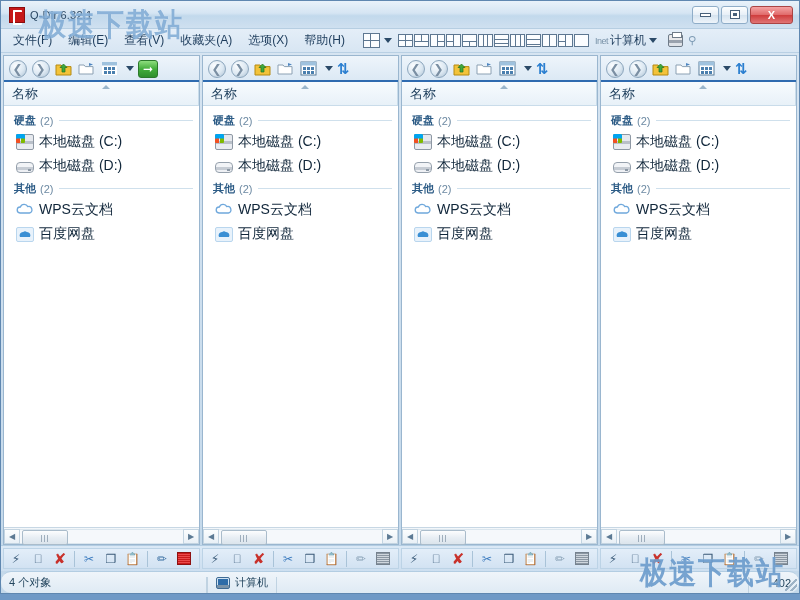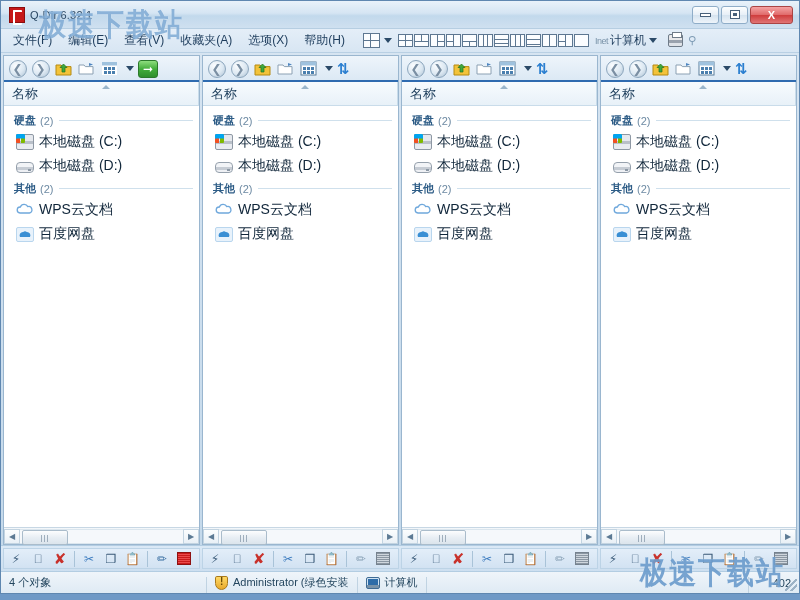--- a/index.html
+++ b/index.html
@@ -296,20 +296,21 @@
   }
 
   
   #statusbar {
     flex: 0 0 22px; height: 22px;
     display:flex; align-items:flex-end;
     background: linear-gradient(180deg,#eff5fa 0%, #dfeaf4 100%);
     border-top: 1px solid #b3cde2;
     font-size: 11px; color:#24465f;
     position: relative;
+    border-radius: 10px;
   }
   .sb-cell{ display:flex;align-items:center; padding:0 8px; height:100%; }
   .sb-div{ width:1px;height:16px;background:#c0d3e2; }
   #sb-objects{ width:205px; }
   #sb-user{ flex:0 0 auto; }
   #sb-computer{ flex:0 0 auto; }
   #sb-spacer{ flex:1 1 auto; }
   #sb-num{ width:50px; justify-content:flex-end; }
   .shield{
     width:13px;height:14px;margin-right:5px;
@@ -839,24 +840,20 @@
         </span>
     </div>
 
   </div>
 
   <div id="statusbar">
     <div class="sb-cell" id="sb-objects">
       <span>4 个对象</span>
     </div>
     <span class="sb-div"></span>
-    <div class="sb-cell" id="sb-user">
-      <span class="shield"></span>
-      <span>Administrator (绿色安装</span>
-    </div>
     <span class="sb-div"></span>
     <div class="sb-cell" id="sb-computer">
       <span class="pcicon"></span>
       <span>计算机</span>
     </div>
     <span class="sb-div"></span>
     <div class="sb-cell" id="sb-spacer"></div>
     <span class="sb-div"></span>
     <div class="sb-cell" id="sb-num">
       <span>402</span>

